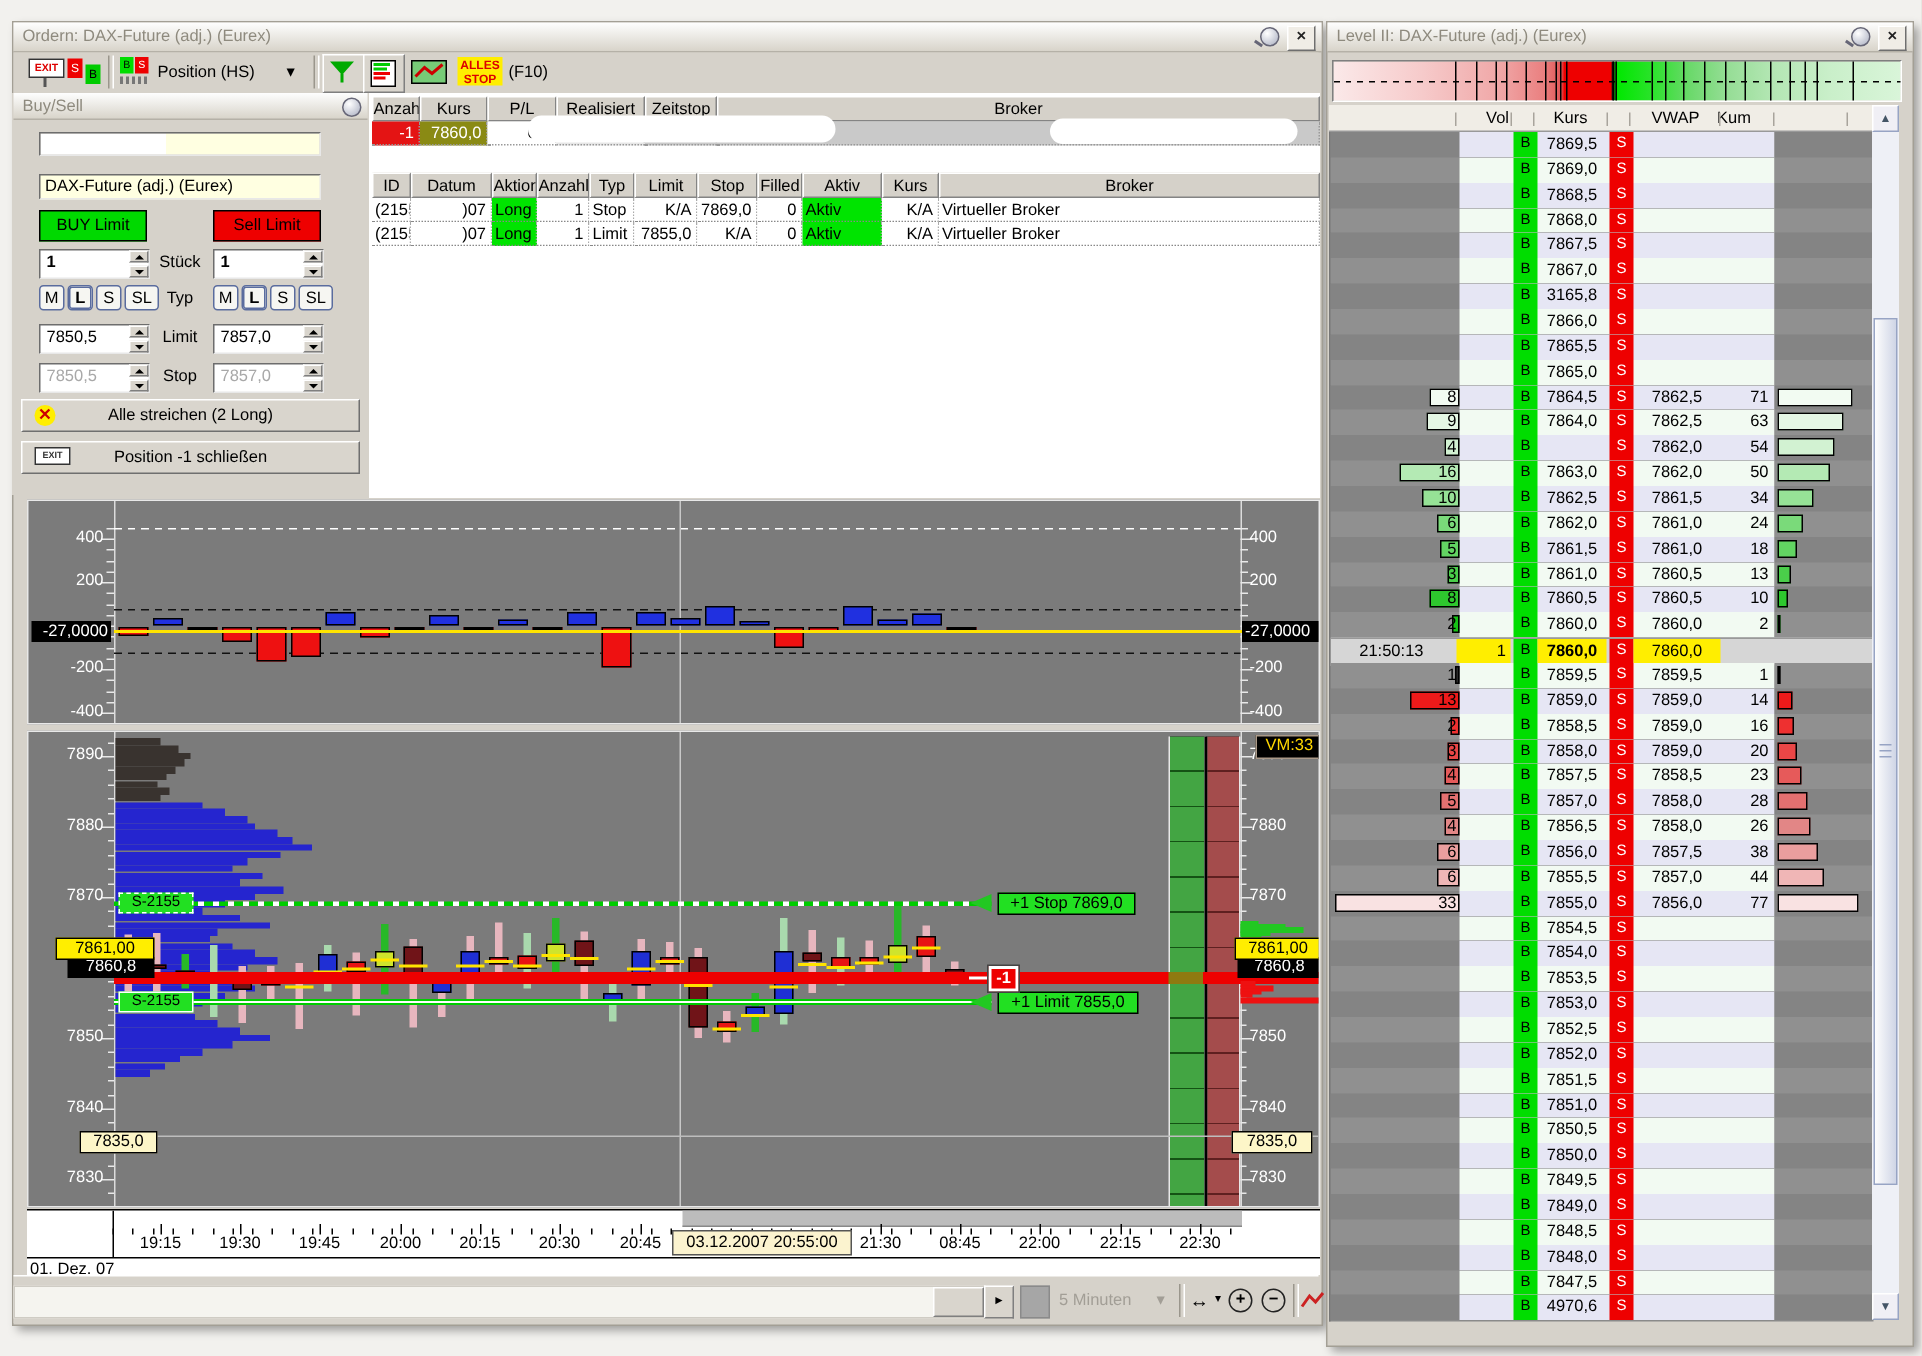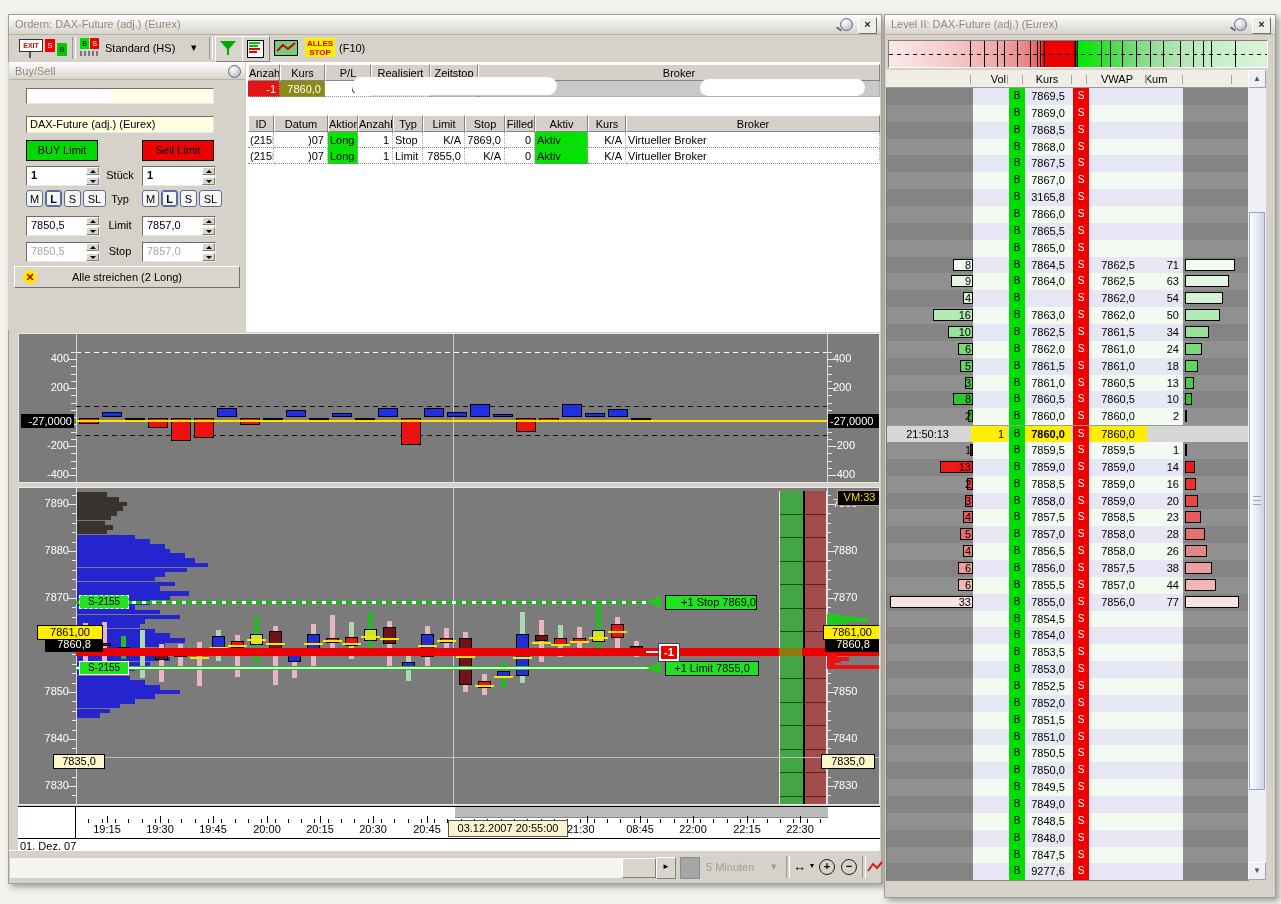--- a/index.html
+++ b/index.html
@@ -47,21 +47,21 @@
     </div>
     <div class="tbtn" style="left:35px;top:2px">
       <div class="abs" style="left:1px;top:2px;width:10px;height:13px;background:#e00;color:#fff;font-size:8px;text-align:center;line-height:13px">S</div>
       <div class="abs" style="left:13px;top:6px;width:10px;height:13px;background:#0c0;color:#000;font-size:8px;text-align:center;line-height:13px">B</div>
     </div>
     <div class="sep" style="left:63px;top:2px"></div>
     <div class="abs" style="left:70px;top:2px;width:126px;height:23px">
       <div class="abs" style="left:1px;top:1px;width:9px;height:11px;background:#0d0;color:#000;font-size:7px;text-align:center;line-height:11px">B</div>
       <div class="abs" style="left:11px;top:1px;width:9px;height:11px;background:#e00;color:#fff;font-size:7px;text-align:center;line-height:11px">S</div>
       <div class="abs" style="left:1px;top:14px;width:20px;height:5px;background:repeating-linear-gradient(90deg,#777 0 2px,transparent 2px 4px)"></div>
-      <span class="abs" style="left:26px;top:5px">Standard (HS)</span>
+      <span class="abs" style="left:26px;top:5px">Position (HS)</span>
       <span class="abs" style="left:112px;top:4px">▾</span>
     </div>
     <div class="sep" style="left:200px;top:2px"></div>
     <div class="tbtn raised" style="left:206px;top:1px">
       <div class="abs" style="left:4px;top:4px;width:0;height:0;border-left:8px solid transparent;border-right:8px solid transparent;border-top:9px solid #0a0"></div>
       <div class="abs" style="left:11px;top:12px;width:2px;height:6px;background:#0a0"></div>
     </div>
     <div class="tbtn raised" style="left:233px;top:1px">
       <div class="abs" style="left:4px;top:3px;width:15px;height:16px;background:#fff;border:1px solid #000">
         <div class="abs" style="left:1px;top:1px;width:11px;height:2px;background:#0c0"></div>
@@ -158,20 +158,24 @@
         <i class="tri-up"></i>
       </div>
     <div class="sarr" style="bottom:0">
         <i class="tri-dn"></i>
       </div>
   </div>
 
   <div class="wbtn" style="left:14px;top:266px;width:226px;height:22px">
     <div class="abs" style="left:8px;top:3px;width:14px;height:14px;border-radius:50%;background:#ffee00;color:#c00;font-weight:bold;font-size:11px;line-height:14px">✕</div>
     <span>Alle streichen (2 Long)</span>
+  </div>
+  <div class="wbtn" style="left:14px;top:294px;width:226px;height:22px">
+    <div class="abs" style="left:8px;top:3px;width:22px;height:10px;background:#fff;border:1px solid #333;color:#333;font-size:6px;font-weight:bold;line-height:10px">EXIT</div>
+    <span>Position -1 schließen</span>
   </div>
 
   <div class="abs" style="left:246px;top:62px;width:634px;height:270px;background:#fff"></div>
 
   <div class="abs" style="left:9px;top:850px;width:870px;height:31px;background:#d6d2ca;border-top:1px solid #fff">
     <div class="abs" style="left:0;top:6px;width:646px;height:20px;background:#f5f4ef;border:1px solid #cfccc4"></div>
     <div class="abs raised" style="left:613px;top:7px;width:32px;height:18px"></div>
     <div class="abs raised" style="left:647px;top:6px;width:18px;height:20px;text-align:center;line-height:18px;font-size:8px">►</div>
     <div class="abs" style="left:671px;top:6px;width:18px;height:20px;background:#a6a6a6;border:1px solid #8a8a8a"></div>
     <span class="abs" style="left:697px;top:10px;color:#a29e96">5 Minuten</span>
@@ -599,21 +603,21 @@
       <div style="position: absolute; left: 814px; top: 103px; width: 46px; color: rgb(255, 255, 255);">7870</div>
       <div style="position: absolute; left: 4px; top: 197px; width: 46px; text-align: right; color: rgb(255, 255, 255);">7850</div>
       <div style="position: absolute; left: 814px; top: 197px; width: 46px; color: rgb(255, 255, 255);">7850</div>
       <div style="position: absolute; left: 4px; top: 244px; width: 46px; text-align: right; color: rgb(255, 255, 255);">7840</div>
       <div style="position: absolute; left: 814px; top: 244px; width: 46px; color: rgb(255, 255, 255);">7840</div>
       <div style="position: absolute; left: 4px; top: 291px; width: 46px; text-align: right; color: rgb(255, 255, 255);">7830</div>
       <div style="position: absolute; left: 814px; top: 291px; width: 46px; color: rgb(255, 255, 255);">7830</div>
       <div style="position: absolute; left: 60px; top: 107px; width: 50px; height: 14px; background: rgb(34, 224, 34); border: 1px dashed rgb(255, 255, 255); box-sizing: border-box; text-align: center; font-size: 10px;">S-2155</div>
       <div style="position: absolute; left: 60px; top: 173px; width: 50px; height: 14px; background: rgb(34, 224, 34); border: 1px solid rgb(255, 255, 255); box-sizing: border-box; text-align: center; font-size: 10px;">S-2155</div>
       <div style="position: absolute; left: 628px; top: 108px; width: 0px; height: 0px; border-top: 6px solid transparent; border-bottom: 6px solid transparent; border-right: 14px solid rgb(34, 200, 34);"></div>
-      <div style="position: absolute; left: 646px; top: 107px; width: 92px; height: 15px; background: rgb(34, 224, 34); border: 1px solid rgb(0, 0, 0); box-sizing: border-box; text-align: right;">+1 Stop 7869,0</div>
+      <div style="position: absolute; left: 646px; top: 107px; width: 92px; height: 15px; background: rgb(34, 224, 34); border: 1px solid rgb(0, 0, 0); box-sizing: border-box; text-align: center;">+1 Stop 7869,0</div>
       <div style="position: absolute; left: 628px; top: 174px; width: 0px; height: 0px; border-top: 6px solid transparent; border-bottom: 6px solid transparent; border-right: 14px solid rgb(34, 200, 34);"></div>
       <div style="position: absolute; left: 646px; top: 173px; width: 94px; height: 15px; background: rgb(34, 224, 34); border: 1px solid rgb(0, 0, 0); box-sizing: border-box; text-align: center;">+1 Limit 7855,0</div>
       <div style="position: absolute; left: 627px; top: 163px; width: 13px; height: 2px; background: rgb(255, 255, 255);"></div>
       <div style="position: absolute; left: 640px; top: 156px; width: 20px; height: 17px; background: rgb(238, 0, 0); border: 2px solid rgb(255, 255, 255); outline: rgb(68, 68, 68) solid 1px; box-sizing: border-box; color: rgb(255, 255, 255); text-align: center; font-weight: bold; line-height: 13px;">-1</div>
       <div style="position: absolute; left: 26px; top: 150px; width: 58px; height: 14px; background: rgb(0, 0, 0); color: rgb(255, 255, 255); text-align: center;">7860,8</div>
       <div style="position: absolute; left: 18px; top: 137px; width: 66px; height: 15px; background: rgb(255, 238, 0); border: 1px solid rgb(0, 0, 0); box-sizing: border-box; text-align: center;">7861,00</div>
       <div style="position: absolute; left: 806px; top: 150px; width: 56px; height: 14px; background: rgb(0, 0, 0); color: rgb(255, 255, 255); text-align: center;">7860,8</div>
       <div style="position: absolute; left: 804px; top: 137px; width: 58px; height: 15px; background: rgb(255, 238, 0); border: 1px solid rgb(0, 0, 0); box-sizing: border-box; text-align: center;">7861,00</div>
       <div style="position: absolute; left: 34px; top: 266px; width: 52px; height: 15px; background: rgb(253, 246, 200); border: 1px solid rgb(0, 0, 0); box-sizing: border-box; text-align: center;">7835,0</div>
       <div style="position: absolute; left: 802px; top: 266px; width: 54px; height: 15px; background: rgb(253, 246, 200); border: 1px solid rgb(0, 0, 0); box-sizing: border-box; text-align: center;">7835,0</div>
@@ -686,21 +690,21 @@
       <div style="position: absolute; left: 175px; top: 16px; width: 40px; text-align: center;">19:45</div>
       <div style="position: absolute; left: 249px; top: 9px; width: 1px; height: 7px; background: rgb(0, 0, 0);"></div>
       <div style="position: absolute; left: 229px; top: 16px; width: 40px; text-align: center;">20:00</div>
       <div style="position: absolute; left: 302px; top: 9px; width: 1px; height: 7px; background: rgb(0, 0, 0);"></div>
       <div style="position: absolute; left: 282px; top: 16px; width: 40px; text-align: center;">20:15</div>
       <div style="position: absolute; left: 355px; top: 9px; width: 1px; height: 7px; background: rgb(0, 0, 0);"></div>
       <div style="position: absolute; left: 335px; top: 16px; width: 40px; text-align: center;">20:30</div>
       <div style="position: absolute; left: 409px; top: 9px; width: 1px; height: 7px; background: rgb(0, 0, 0);"></div>
       <div style="position: absolute; left: 389px; top: 16px; width: 40px; text-align: center;">20:45</div>
       <div style="position: absolute; left: 569px; top: 9px; width: 1px; height: 7px; background: rgb(0, 0, 0);"></div>
-      <div style="position: absolute; left: 549px; top: 16px; width: 40px; ">21:30</div>
+      <div style="position: absolute; left: 549px; top: 16px; width: 40px; text-align: center;">21:30</div>
       <div style="position: absolute; left: 622px; top: 9px; width: 1px; height: 7px; background: rgb(0, 0, 0);"></div>
       <div style="position: absolute; left: 602px; top: 16px; width: 40px; text-align: center;">08:45</div>
       <div style="position: absolute; left: 675px; top: 9px; width: 1px; height: 7px; background: rgb(0, 0, 0);"></div>
       <div style="position: absolute; left: 655px; top: 16px; width: 40px; text-align: center;">22:00</div>
       <div style="position: absolute; left: 729px; top: 9px; width: 1px; height: 7px; background: rgb(0, 0, 0);"></div>
       <div style="position: absolute; left: 709px; top: 16px; width: 40px; text-align: center;">22:15</div>
       <div style="position: absolute; left: 782px; top: 9px; width: 1px; height: 7px; background: rgb(0, 0, 0);"></div>
       <div style="position: absolute; left: 762px; top: 16px; width: 40px; text-align: center;">22:30</div>
       <div style="position: absolute; left: 430px; top: 13px; width: 120px; height: 17px; background: rgb(251, 243, 207); border: 1px solid rgb(85, 85, 85); box-sizing: border-box; text-align: center; padding-top: 1px;">03.12.2007 20:55:00</div>
       <div style="position: absolute; left: 0px; top: 31px; width: 862px; height: 1px; background: rgb(0, 0, 0);"></div>
@@ -1188,21 +1192,21 @@
         <div style="position: absolute; left: 296px; top: 0px; width: 66px; height: 100%; background: rgb(144, 144, 144);"></div>
         <div style="position: absolute; left: 122px; top: 0px; width: 16px; height: 100%; background: rgb(0, 221, 0); text-align: center; padding-top: 2px; box-sizing: border-box; font-size: 10px;">B</div>
         <div style="position: absolute; left: 138px; top: 2px; width: 46px; text-align: center;">7847,5</div>
         <div style="position: absolute; left: 186px; top: 0px; width: 16px; height: 100%; background: rgb(238, 0, 0); color: rgb(255, 255, 255); text-align: center; padding-top: 2px; box-sizing: border-box; font-size: 10px;">S</div>
       </div>
       <div style="position: absolute; left: 0px; top: 775.42px; width: 362px; height: 16.857px; overflow: hidden;">
         <div style="position: absolute; left: 0px; top: 0px; width: 86px; height: 100%; background: rgb(132, 132, 132);"></div>
         <div style="position: absolute; left: 86px; top: 0px; width: 210px; height: 100%; background: rgb(230, 230, 244);"></div>
         <div style="position: absolute; left: 296px; top: 0px; width: 66px; height: 100%; background: rgb(132, 132, 132);"></div>
         <div style="position: absolute; left: 122px; top: 0px; width: 16px; height: 100%; background: rgb(0, 221, 0); text-align: center; padding-top: 2px; box-sizing: border-box; font-size: 10px;">B</div>
-        <div style="position: absolute; left: 138px; top: 2px; width: 46px; text-align: center;">9277,6</div>
+        <div style="position: absolute; left: 138px; top: 2px; width: 46px; text-align: center;">4970,6</div>
         <div style="position: absolute; left: 186px; top: 0px; width: 16px; height: 100%; background: rgb(238, 0, 0); color: rgb(255, 255, 255); text-align: center; padding-top: 2px; box-sizing: border-box; font-size: 10px;">S</div>
       </div>
     </div>
     <div style="position: absolute; left: 1248px; top: 70px; width: 18px; height: 18px; background: rgb(240, 239, 245); border-width: 1px; border-style: solid; border-image: initial; border-color: rgb(255, 255, 255) rgb(151, 164, 196) rgb(151, 164, 196) rgb(255, 255, 255); box-sizing: border-box; text-align: center; font-size: 8px; padding-top: 3px; color: rgb(68, 85, 102);">▲</div>
     <div style="position: absolute; left: 1248px; top: 88px; width: 18px; height: 774px; background: rgb(238, 240, 246);"></div>
     <div style="position: absolute; left: 1249px; top: 212px; width: 16px; height: 578px; background: linear-gradient(90deg, rgb(253, 253, 253), rgb(207, 213, 230)); border: 1px solid rgb(151, 164, 196); box-sizing: border-box;"></div>
     <div style="position: absolute; left: 1253px; top: 496px; width: 8px; height: 1px; background: rgb(151, 164, 196);"></div>
     <div style="position: absolute; left: 1253px; top: 500px; width: 8px; height: 1px; background: rgb(151, 164, 196);"></div>
     <div style="position: absolute; left: 1253px; top: 504px; width: 8px; height: 1px; background: rgb(151, 164, 196);"></div>
     <div style="position: absolute; left: 1248px; top: 862px; width: 18px; height: 18px; background: rgb(240, 239, 245); border-width: 1px; border-style: solid; border-image: initial; border-color: rgb(255, 255, 255) rgb(151, 164, 196) rgb(151, 164, 196) rgb(255, 255, 255); box-sizing: border-box; text-align: center; font-size: 8px; padding-top: 3px; color: rgb(68, 85, 102);">▼</div>

